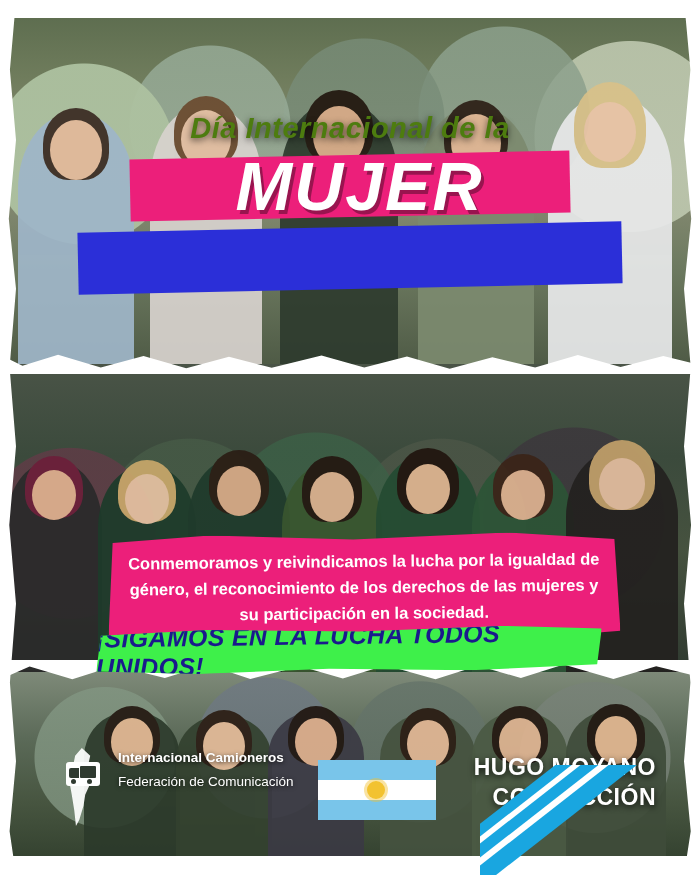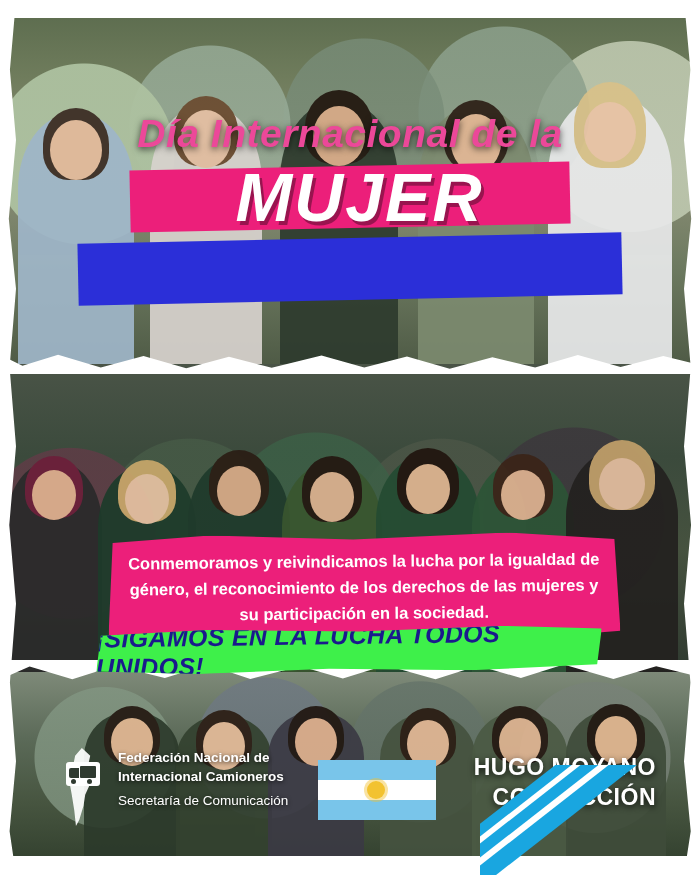--- a/index.html
+++ b/index.html
@@ -133,22 +133,22 @@
   .cal-icon .grid i { background: #3c3c3c; border-radius: 1px; display:block; }
   .date-text {
     color: #ffffff;
     font-size: 32px;
     font-weight: bold;
     letter-spacing: 1px;
     text-shadow: 0 2px 6px rgba(0,0,0,.65);
   }
   .sub-line {
     margin-top: 12px;
-    color: #ec4899;
-    font-size: 39px;
+    color: #4d7c0f;
+    font-size: 29px;
     font-weight: bold;
     font-style: italic;
     letter-spacing: .5px;
     text-shadow: 0 2px 7px rgba(0,0,0,.7);
   }
   .big1-row, .big2-row {
     position: relative;
     display: flex;
     justify-content: center;
   }
@@ -438,23 +438,22 @@
     <div style="position:relative;width:48px;height:80px;">
       <div class="map-arg"></div>
       <div class="truck-badge">
         <div class="cab"></div>
           <div class="box"></div>
           <div class="w1"></div>
           <div class="w2"></div>
       </div>
     </div>
     <div class="fed-text">
-      <div>Federación Nacional de</div>
       <div>Internacional Camioneros</div>
-      <div class="line3">Secretaría de Comunicación</div>
+      <div class="line3">Federación de Comunicación</div>
     </div>
   </div>
 
   <div class="flag-emblem">
     <div class="stripe top"></div>
     <div class="stripe mid"></div>
     <div class="stripe bot"></div>
     <div class="sun"></div>
   </div>
 

